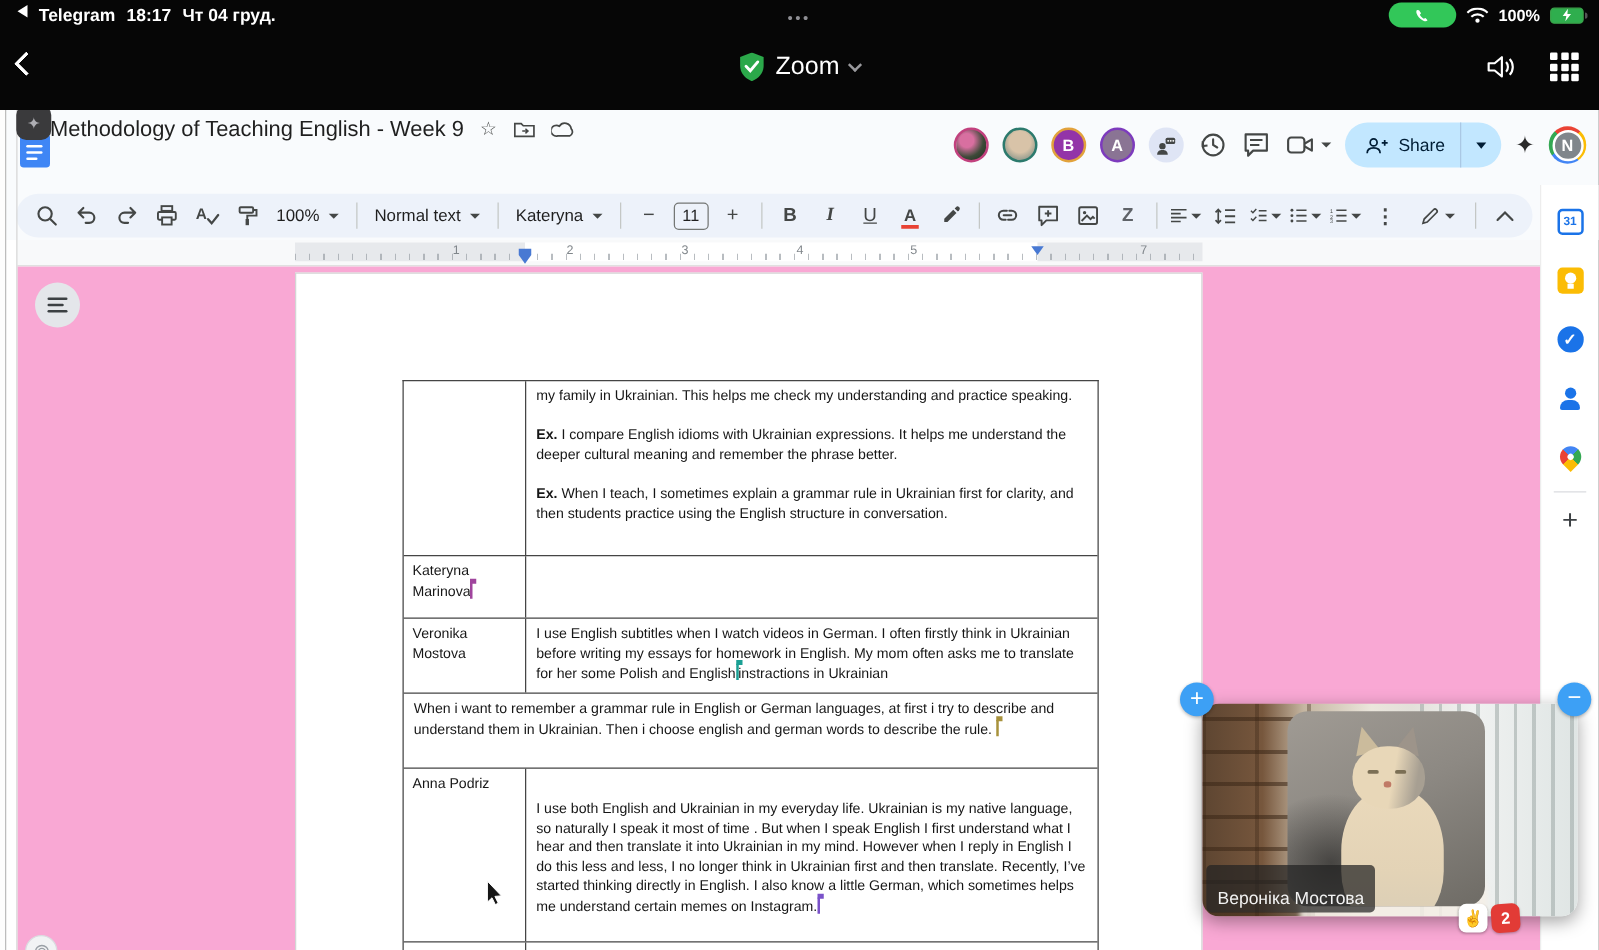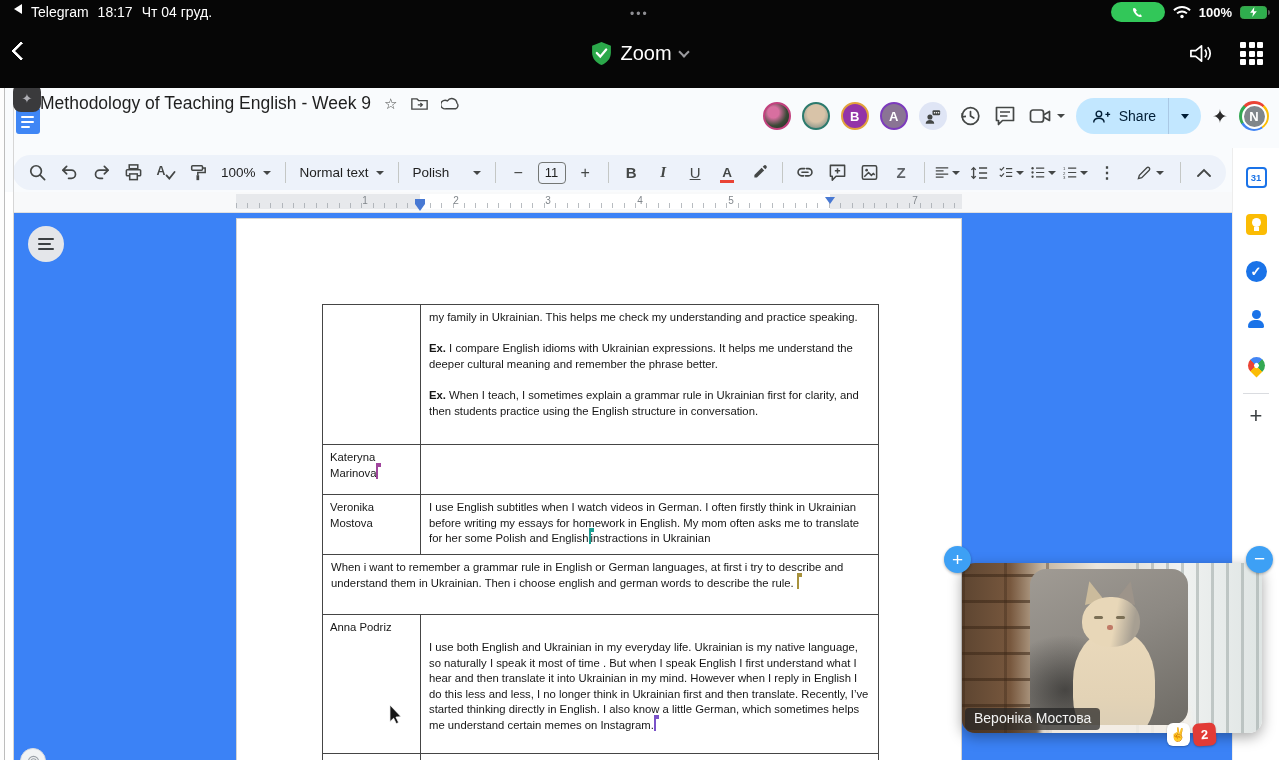--- a/index.html
+++ b/index.html
@@ -3,21 +3,21 @@
 <meta charset="utf-8">
 <style>
   * { margin:0; padding:0; box-sizing:border-box; }
   html,body { width:1279px; height:760px; overflow:hidden; background:#000;
               font-family:"Liberation Sans", sans-serif; }
   .screen { position:relative; width:1279px; height:760px; background:#000; }
 
   
   .topbar { position:absolute; left:0; top:0; width:100%; height:88px; background:#060606; color:#fff; z-index:40; }
   .status-row { position:absolute; top:0; left:0; right:0; height:24px; display:flex; align-items:center; font-size:14px; }
-  .status-left { display:flex; gap:9px; margin-left:14px; font-weight:400; }
+  .status-left { display:flex; gap:9px; margin-left:14px; font-weight:700; }
   .status-left .tri { width:0; height:0; border-top:5px solid transparent; border-bottom:5px solid transparent; border-right:8px solid #fff; }
   .status-dots { position:absolute; left:630px; top:7px; color:#8e8e93; letter-spacing:2px; font-size:12px; }
   .status-right { position:absolute; right:12px; top:2px; display:flex; align-items:center; gap:8px; }
   .phone-pill { width:54px; height:20px; border-radius:11px; background:#32c759; display:flex; align-items:center; justify-content:center; }
   .pct { font-size:13px; font-weight:600; }
   .batt { width:27px; height:13px; border:1px solid #3aa24a; border-radius:3.5px; background:#2fae4e; position:relative; display:flex; align-items:center; justify-content:center; }
   .batt:after { content:""; position:absolute; right:-4px; top:3.5px; width:2.5px; height:5px; background:#555; border-radius:0 2px 2px 0; }
   .zoom-row { position:absolute; top:24px; left:0; right:0; height:56px;margin-top:12px; }
   .back-chev { position:absolute; left:14px; top:8px; width:14px; height:14px; border-left:3.2px solid #fff; border-bottom:3.2px solid #fff; transform:rotate(45deg); border-radius:1px; }
   .zoom-center { position:absolute; left:0; right:0; top:6px; display:flex; align-items:center; justify-content:center; gap:8px; }
@@ -98,21 +98,21 @@
   .ruler { position:absolute; left:14px; top:104px; width:1218px; height:21px; background:#f8f9fa; border-bottom:1px solid #e0e0e0; font-size:10px; color:#80868b; z-index:2; }
   .ruler .zoneL, .ruler .zoneR { position:absolute; top:2px; height:15px; background:#e7e9ec; }
   .ruler .zoneM { position:absolute; top:2px; height:15px; background:#fff; }
   .ruler .ticks { position:absolute; left:222px; width:726px; bottom:4px; height:5px;
        background:repeating-linear-gradient(90deg, #9aa0a6 0 1px, transparent 1px 11.4px); opacity:.7; }
   .rnum { position:absolute; top:3px; transform:translateX(-50%); }
   .rmarker { position:absolute; top:2px; width:0; height:0; border-left:5px solid transparent; border-right:5px solid transparent; border-top:7px solid #4879d3; }
   .rmarker.left:after { content:""; position:absolute; left:-5px; top:-12px; width:10px; height:5px; background:#4879d3; }
 
   
-  .canvas { position:absolute; left:14px; top:125px; width:1218px; height:547px; background:#3b82f6; overflow:hidden; }
+  .canvas { position:absolute; left:14px; top:125px; width:1218px; height:547px; background:#f9a8d4; overflow:hidden; }
   .outline-btn { position:absolute; left:14px; top:13px; width:36px; height:36px; border-radius:50%; background:#e4e6ea; display:flex; align-items:center; justify-content:center; }
   .outline-glyph { width:16px; height:12px; display:flex; flex-direction:column; justify-content:space-between; }
   .outline-glyph i { height:2.2px; background:#3c4043; border-radius:1px; }
   .outline-glyph i:nth-child(2){ width:80%; }
   .page { position:absolute; left:222px; top:5px; width:726px; height:560px; background:#fff; border:1px solid #d4d4d4; }
   .explore-btn { position:absolute; left:6px; top:535px; width:26px; height:26px; border-radius:50%; background:#f1f3f4; border:1px solid #dadce0; display:flex; align-items:center; justify-content:center; color:#9aa0a6; font-size:13px; }
 
   
   .doc-table { position:absolute; left:85px; top:85px; width:557px; border-top:1px solid #454545; border-left:1px solid #454545; border-right:1px solid #454545; font-size:11.3px; line-height:15.6px; color:#161616; }
   .t-row { display:flex; border-bottom:1px solid #454545; }
@@ -136,21 +136,21 @@
   .cat-card { position:absolute; left:68px; top:6px; width:158px; height:156px; border-radius:16px; overflow:hidden; background:linear-gradient(155deg,#a09b94 0%,#8d8983 45%,#6e6b65 100%); }
   .cat-shadow { position:absolute; left:-30px; bottom:-20px; width:130px; height:110px; background:radial-gradient(closest-side, rgba(20,20,20,.55), transparent); }
   .cat-body { position:absolute; left:43px; top:62px; width:82px; height:110px; border-radius:45% 45% 40% 40%; background:linear-gradient(180deg,#ead9bb, #e3d3b6 60%, #d9cdb6); }
   .cat-head { position:absolute; left:52px; top:28px; width:58px; height:50px; border-radius:48%; background:linear-gradient(100deg,#e8d7b8 55%, #a79f92 85%); }
   .cat-ear-l, .cat-ear-r { position:absolute; top:12px; width:0; height:0; border-left:10px solid transparent; border-right:10px solid transparent; border-bottom:22px solid #cbbb9c; }
   .cat-ear-l { left:52px; transform:rotate(-14deg); }
   .cat-ear-r { left:88px; border-bottom-color:#9d948a; transform:rotate(14deg); }
   .cat-nose { position:absolute; left:77px; top:56px; width:6px; height:5px; border-radius:40%; background:#c07a66; }
   .cat-eye-l, .cat-eye-r { position:absolute; top:47px; width:9px; height:3px; border-radius:2px; background:#7b6f55; }
   .cat-eye-l { left:64px; } .cat-eye-r { left:86px; }
-  .name-tag { position:absolute; left:3px; bottom:3px; background:rgba(35,35,35,.72); color:#f2f2f2; font-size:14px; padding:2px 9px 4px; border-radius:4px; }
+  .name-tag { position:absolute; left:3px; bottom:3px; background:rgba(35,35,35,.72); color:#f2f2f2; font-size:14px; padding:18px 9px 4px; border-radius:4px; }
   .pip-btn { position:absolute; width:27px; height:27px; border-radius:50%; background:#3da0f5; color:#fff; display:flex; align-items:center; justify-content:center; font-size:19px; line-height:1; box-shadow:0 1px 3px rgba(0,0,0,.3); z-index:31; }
   .pip-plus { left:-18px; top:-17px; }
   .pip-minus { left:284px; top:-17px; padding-bottom:2px; }
   .badges { position:absolute; left:205px; top:160px; display:flex; gap:3px; z-index:32; }
   .badge-react { width:23px; height:23px; border-radius:6px; background:#fff; display:flex; align-items:center; justify-content:center; color:#13a08e; font-size:13px; box-shadow:0 1px 2px rgba(0,0,0,.25); }
   .badge-count { width:23px; height:23px; border-radius:6px; background:#e23b36; color:#fff; font-size:13px; font-weight:700; display:flex; align-items:center; justify-content:center; transform:rotate(-4deg); box-shadow:0 1px 2px rgba(0,0,0,.25); }
 </style>
 </head>
 <body>
 
@@ -338,21 +338,21 @@
           <span>100%</span>
             <span class="tcaret"></span>
         </span>
         <span class="tsep"></span>
         <span class="tlabel">
           <span>Normal text</span>
             <span class="tcaret"></span>
         </span>
         <span class="tsep"></span>
         <span class="tlabel" style="min-width:76px; justify-content:space-between;">
-          <span>Polish</span>
+          <span>Kateryna</span>
             <span class="tcaret"></span>
         </span>
         <span class="tsep"></span>
         <span class="ti" style="font-size:16px;">−</span>
         <span class="fsize">11</span>
         <span class="ti" style="font-size:16px;">+</span>
         <span class="tsep"></span>
         <span class="ti tb-txt">B</span>
         <span class="ti tb-txt tb-it">I</span>
         <span class="ti tb-txt tb-un">U</span>

